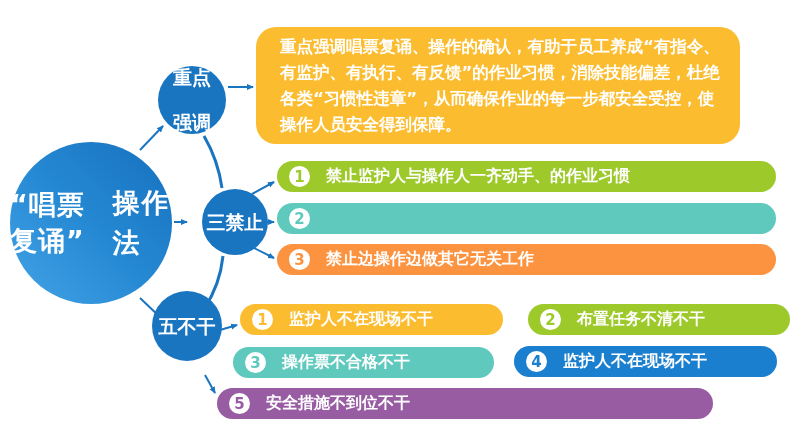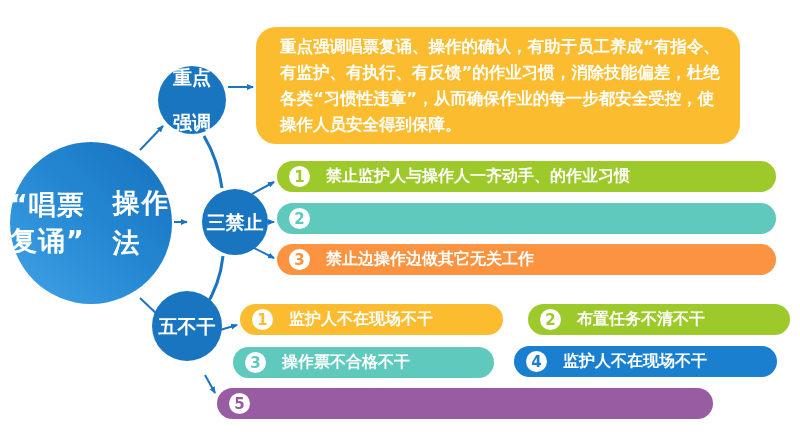--- a/index.html
+++ b/index.html
@@ -120,13 +120,14 @@
 <div class="pill teal" style="left:233px; top:347px; width:261px;">
   <span class="badge">3</span>
   <span>操作票不合格不干</span>
 </div>
 <div class="pill blue" style="left:514px; top:346px; width:263px;">
   <span class="badge">4</span>
   <span>监护人不在现场不干</span>
 </div>
 <div class="pill purple" style="left:217px; top:388px; width:496px;">
   <span class="badge">5</span>
+  <span>安全措施不到位不干</span>
 </div>
 
 </body></html>

